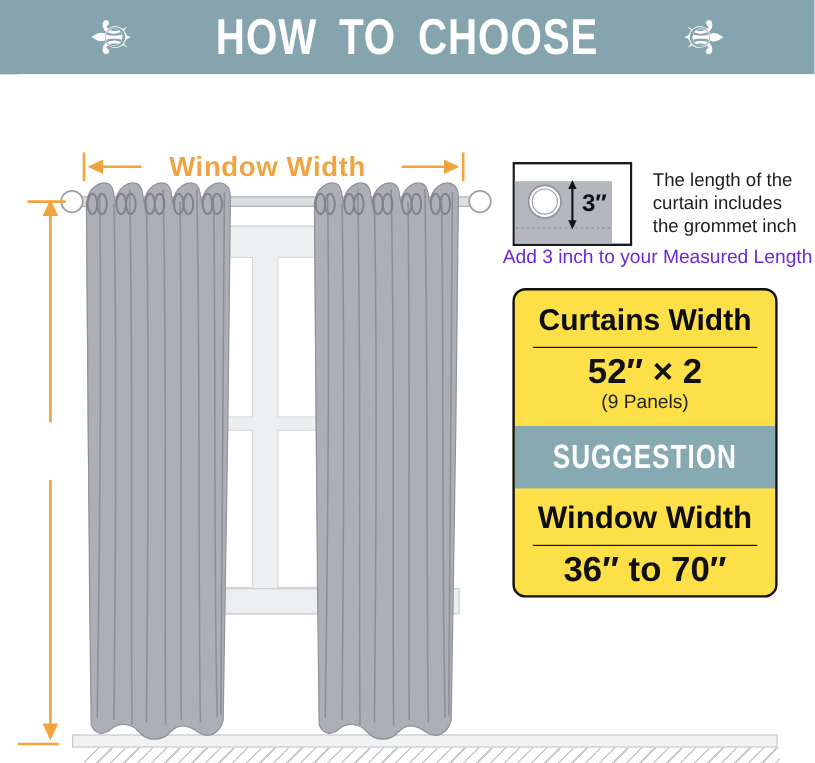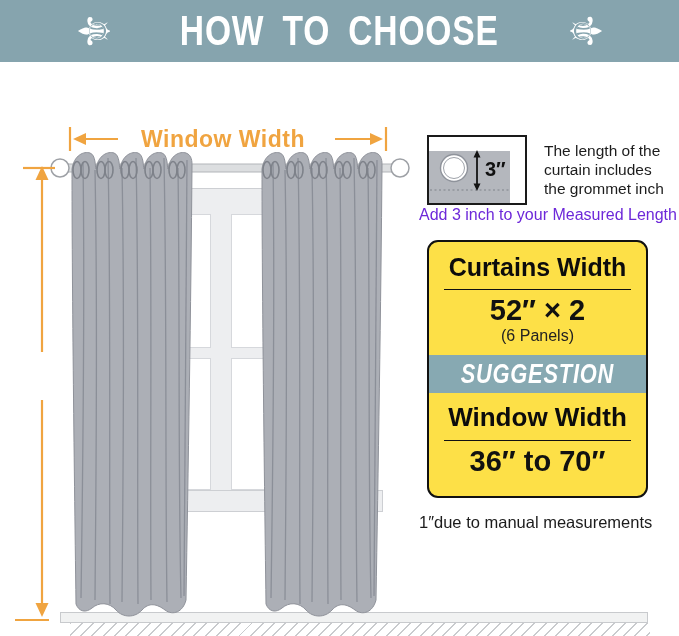--- a/index.html
+++ b/index.html
@@ -50,22 +50,22 @@
   .g-note{left:404px;top:144px;font-size:16px;color:#6d28d9;white-space:nowrap;}
 
   
   .size-box{left:412px;top:178px;width:221px;height:258px;border:2px solid #111;
             border-radius:11px;box-sizing:border-box;overflow:hidden;background:#fde047;
             display:flex;flex-direction:column;align-items:center;}
   .sb-head{font-size:25px;font-weight:bold;color:#0c0c0c;margin-top:11px;white-space:nowrap;}
   .sb-line{width:187px;border-top:1.6px solid #111;margin:7px 0 5px 0;}
   .sb-val{font-size:29px;font-weight:700;color:#111;line-height:1.1;}
   .sb-panels{font-size:16px;color:#222;margin-top:0px;}
-  .sb-band{width:100%;height:38px;background:#87A9B2;margin-top:10px;
-           display:flex;align-items:center;justify-content:center;font-style:italic;}
+  .sb-band{width:100%;height:52px;background:#87A9B2;margin-top:10px;
+           display:flex;align-items:center;justify-content:center;}
   .sb-band span{color:#fff;font-size:28px;font-weight:bold;letter-spacing:1px;
                 transform:scaleX(0.78);white-space:nowrap;}
   .sb-head.second{margin-top:9px;font-size:26px;}
 
   
   .footnote{left:404px;top:448px;font-size:16.5px;line-height:1.5;color:#1c1c1c;}
   .footnote span{display:block;white-space:nowrap;}
 </style>
 </head>
 <body>
@@ -204,27 +204,26 @@
       <span>The length of the</span>
       <span>curtain includes</span>
       <span>the grommet inch</span>
     </div>
     <div class="abs g-note">Add 3 inch to your Measured Length</div>
 
     <div class="abs size-box">
       <div class="sb-head">Curtains Width</div>
       <div class="sb-line"></div>
       <div class="sb-val">52″ × 2</div>
-      <div class="sb-panels">(6 Panels)</div>
+      <div class="sb-panels">(9 Panels)</div>
       <div class="sb-band">
         <span>SUGGESTION</span>
       </div>
       <div class="sb-head second">Window Width</div>
       <div class="sb-line"></div>
       <div class="sb-val">36″ to 70″</div>
     </div>
 
     <div class="abs footnote">
-      <span>1″due to manual measurements</span>
     </div>
 
   </main>
 </div>
 
 </body></html>

